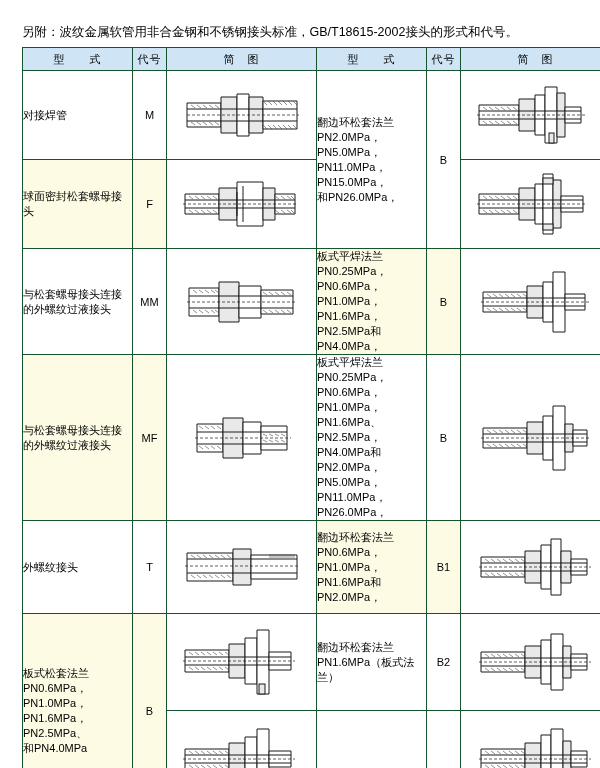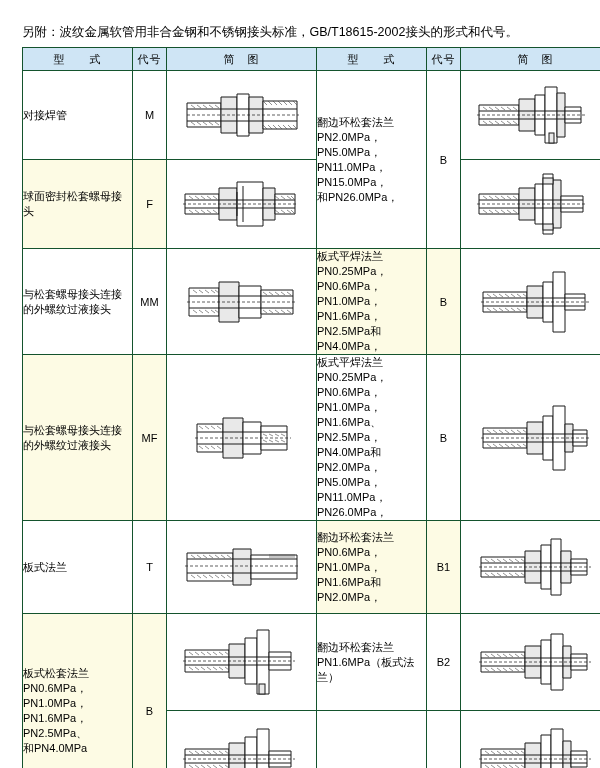--- a/index.html
+++ b/index.html
@@ -275,21 +275,21 @@
               <g class="lnthin">
                 <path d="M22 32 l4 3 M28 32 l4 3 M34 32 l4 3 M40 32 l4 3 M46 32 l4 3 M52 32 l4 3 M58 32 l4 3"></path>
                 <path d="M22 46 l4 3 M28 46 l4 3 M34 46 l4 3 M40 46 l4 3 M46 46 l4 3 M52 46 l4 3 M58 46 l4 3"></path>
               </g>
             </g>
           </svg>
         </td>
       </tr>
 
       <tr>
-        <td class="cell-type white">板式法兰</td>
+        <td class="cell-type white">外螺纹接头</td>
         <td class="cell-code white">T</td>
         <td class="cell-fig" style="height:92px">
           <svg width="142" height="80" viewBox="0 0 142 80">
             <g class="ln">
               <path class="fillw" d="M16 26 h46 v28 h-46 z"></path>
               <path class="fillg" d="M62 22 h18 v36 h-18 z"></path>
               <path class="fillw" d="M80 28 h46 v24 h-46 z"></path>
               <path d="M16 32 h110 M16 46 h110"></path>
               <path class="dash" d="M14 39 h114"></path>
               <path class="lnthin" d="M98 28 h26 M98 30 h26"></path>

